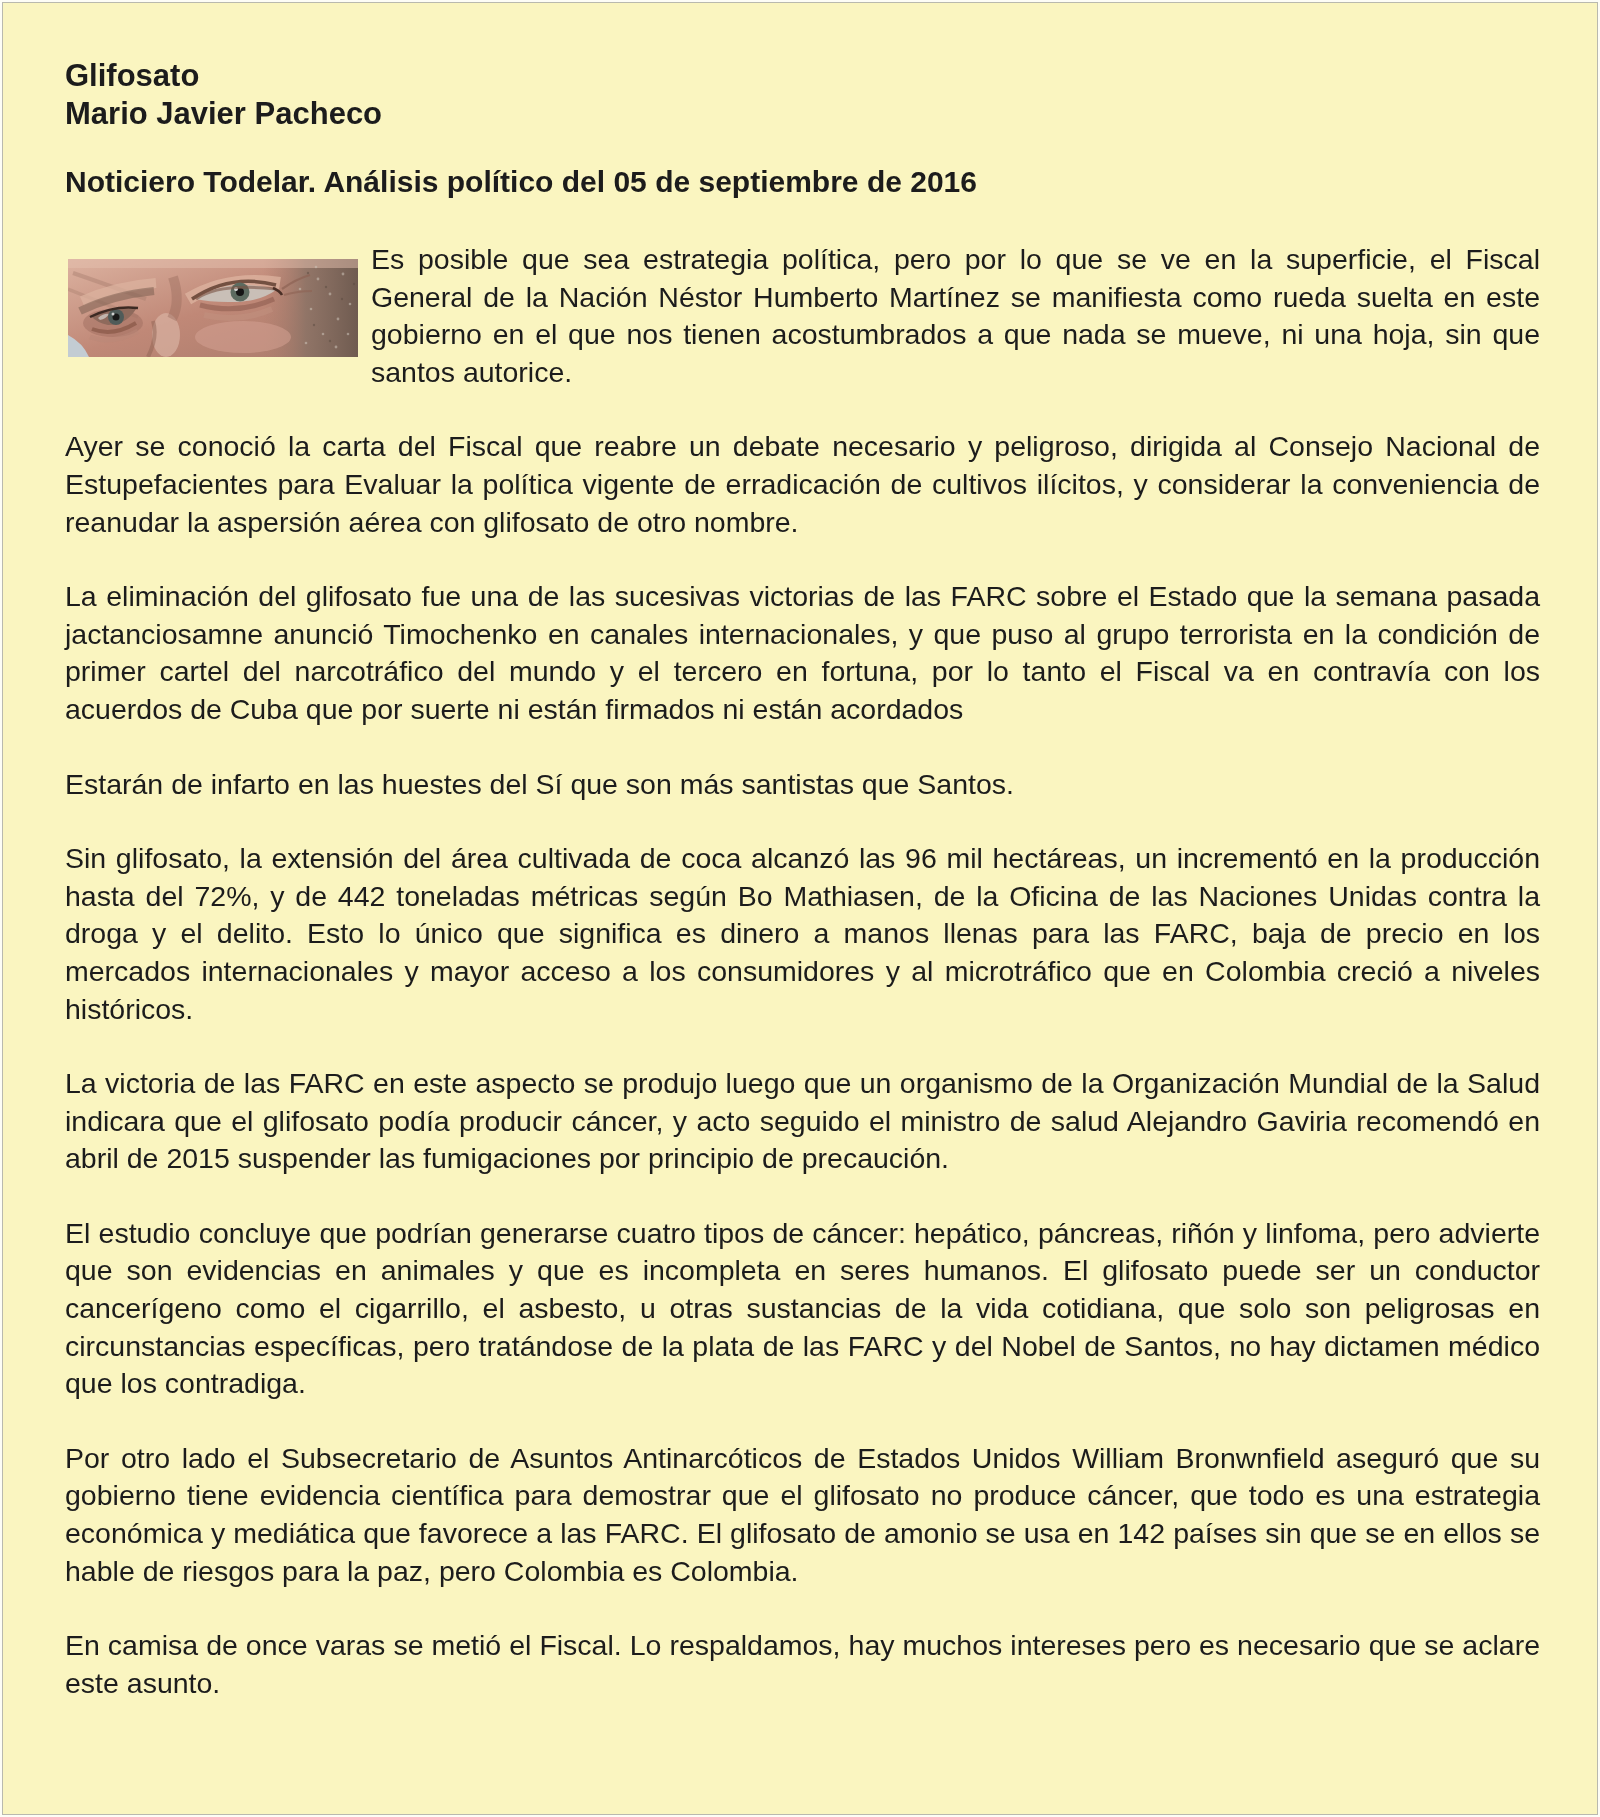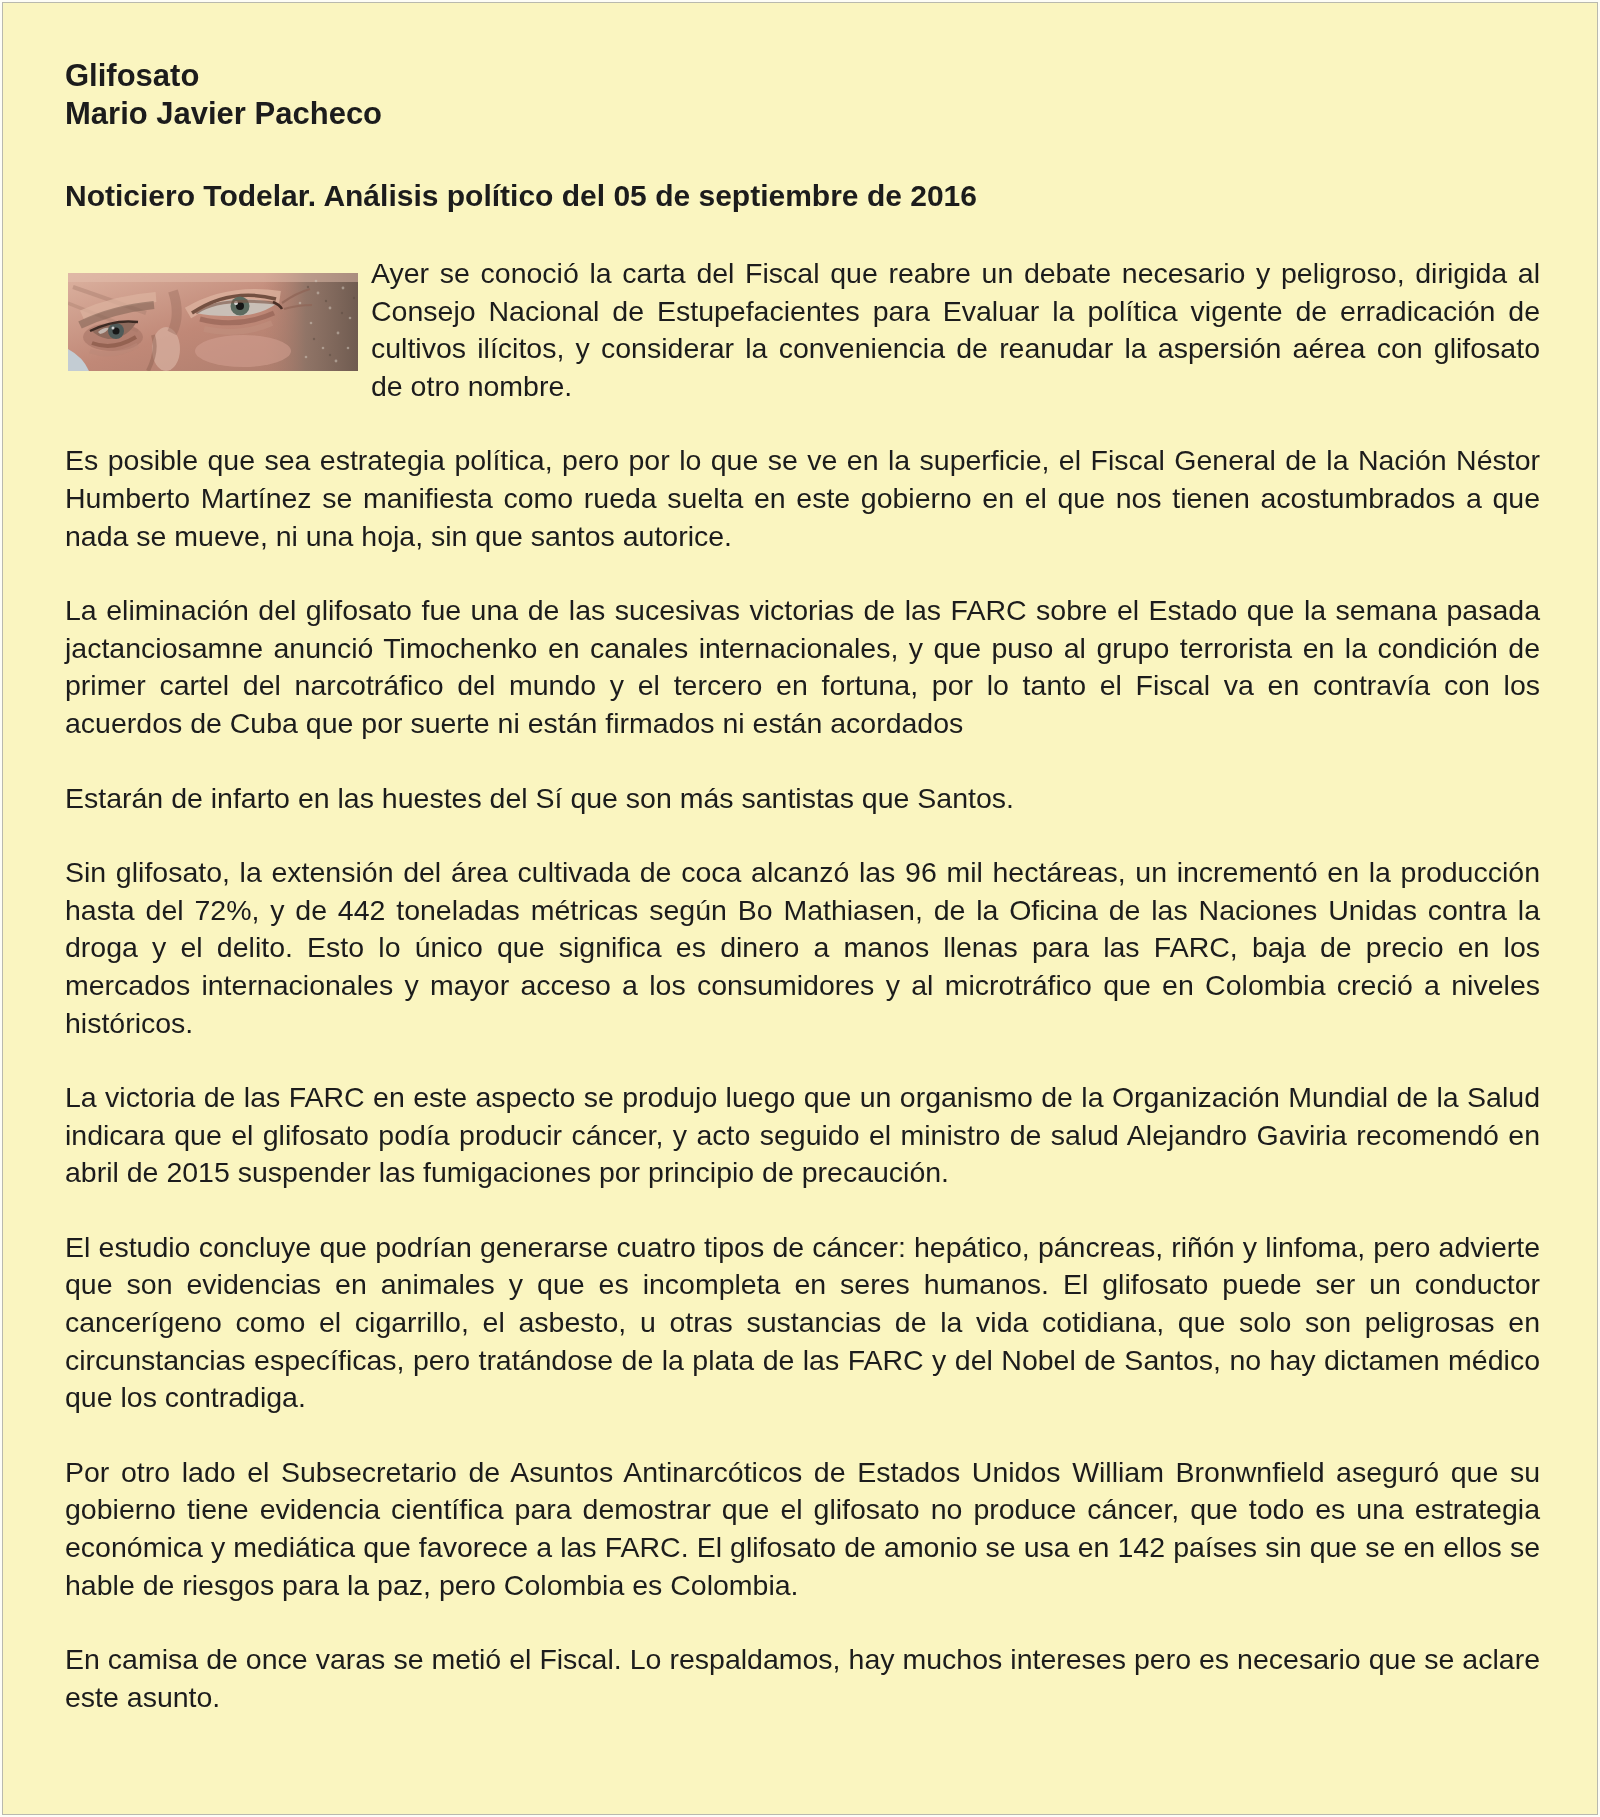--- a/index.html
+++ b/index.html
@@ -12,21 +12,21 @@
   .page{
     width:100%;height:100%;
     box-sizing:border-box;
     background:#FAF5C0;
     border:1px solid #b9b9ae;
     padding:54px 57px 0 62px;
     overflow:hidden;
     font-family:"Liberation Sans","DejaVu Sans",sans-serif;
     color:#1c1c1c;
   }
-  .title-block{margin:0 0 44px 0;}
+  .title-block{margin:0 0 30px 0;}
   .article-title,.article-author{
     font-size:31px;font-weight:bold;line-height:38px;margin:0;
   }
   .article-subtitle{
     font-size:30px;font-weight:bold;line-height:38px;margin:0 0 40px 0;
   }
   .body-par{
     font-size:28.5px;line-height:37.6px;
     text-align:justify;
     margin:0 0 37px 0;
@@ -120,22 +120,22 @@
           <circle cx="258" cy="28" r="1.2"></circle>
             <circle cx="246" cy="66" r="1.2"></circle>
             <circle cx="274" cy="40" r="1.2"></circle>
           <circle cx="262" cy="82" r="1.2"></circle>
             <circle cx="286" cy="25" r="1.2"></circle>
             <circle cx="240" cy="14" r="1.2"></circle>
         </g>
       </svg>
     </div>
 
+    <p class="body-par">Es posible que sea estrategia política, pero por lo que se ve en la superficie, el Fiscal General de la Nación Néstor Humberto Martínez se manifiesta como rueda suelta en este gobierno en el que nos tienen acostumbrados a que nada se mueve, ni una  hoja, sin que santos autorice.</p>
     <p class="body-par">Ayer se conoció la carta del Fiscal que reabre un debate necesario y peligroso, dirigida al Consejo Nacional de Estupefacientes para Evaluar la política vigente de erradicación de cultivos ilícitos, y considerar la conveniencia de reanudar la aspersión aérea con glifosato de otro nombre.</p>
-    <p class="body-par">Es posible que sea estrategia política, pero por lo que se ve en la superficie, el Fiscal General de la Nación Néstor Humberto Martínez se manifiesta como rueda suelta en este gobierno en el que nos tienen acostumbrados a que nada se mueve, ni una  hoja, sin que santos autorice.</p>
     <p class="body-par">La eliminación del glifosato fue una de las sucesivas victorias de las FARC sobre el Estado que la semana pasada jactanciosamne  anunció Timochenko en canales internacionales, y que puso al grupo terrorista en la condición de primer cartel del narcotráfico del mundo y el tercero en fortuna, por lo tanto el Fiscal va en contravía con los acuerdos de Cuba que por suerte ni están firmados ni están acordados</p>
     <p class="body-par">Estarán de infarto en las huestes del Sí que son más santistas que Santos.</p>
     <p class="body-par">Sin glifosato, la extensión del área cultivada de coca alcanzó las 96 mil hectáreas, un incrementó en la producción hasta del 72%, y de 442 toneladas métricas según Bo Mathiasen, de la Oficina de las Naciones Unidas contra la droga y el delito. Esto lo único que significa es dinero a manos llenas para las FARC, baja de precio en los mercados internacionales y mayor acceso a los consumidores y al microtráfico que en Colombia creció a niveles históricos.</p>
     <p class="body-par">La victoria de las FARC en este aspecto se produjo luego que un organismo de la Organización Mundial de la Salud indicara que el glifosato podía producir cáncer, y acto seguido el ministro de salud Alejandro Gaviria recomendó en abril de 2015 suspender las fumigaciones por principio de precaución.</p>
     <p class="body-par">El estudio concluye que podrían generarse cuatro tipos de cáncer: hepático, páncreas, riñón y linfoma, pero advierte que  son evidencias en animales y que es incompleta en seres humanos. El glifosato puede ser un conductor cancerígeno como el cigarrillo, el asbesto, u otras sustancias de la vida cotidiana, que solo son peligrosas en circunstancias específicas, pero tratándose de la plata de las FARC y del Nobel de Santos, no hay dictamen médico que los contradiga.</p>
     <p class="body-par">Por otro lado el Subsecretario de Asuntos Antinarcóticos de Estados Unidos William Bronwnfield aseguró que su gobierno tiene evidencia científica para demostrar que el glifosato no produce cáncer, que todo es una estrategia económica y mediática que favorece a las FARC. El glifosato de amonio se usa en 142 países sin que se en ellos se hable de riesgos para la paz, pero Colombia es Colombia.</p>
     <p class="body-par">En camisa de once varas se metió el Fiscal. Lo respaldamos, hay muchos intereses pero es necesario que se aclare este asunto.</p>
 
     <div class="footer-block">
     </div>

